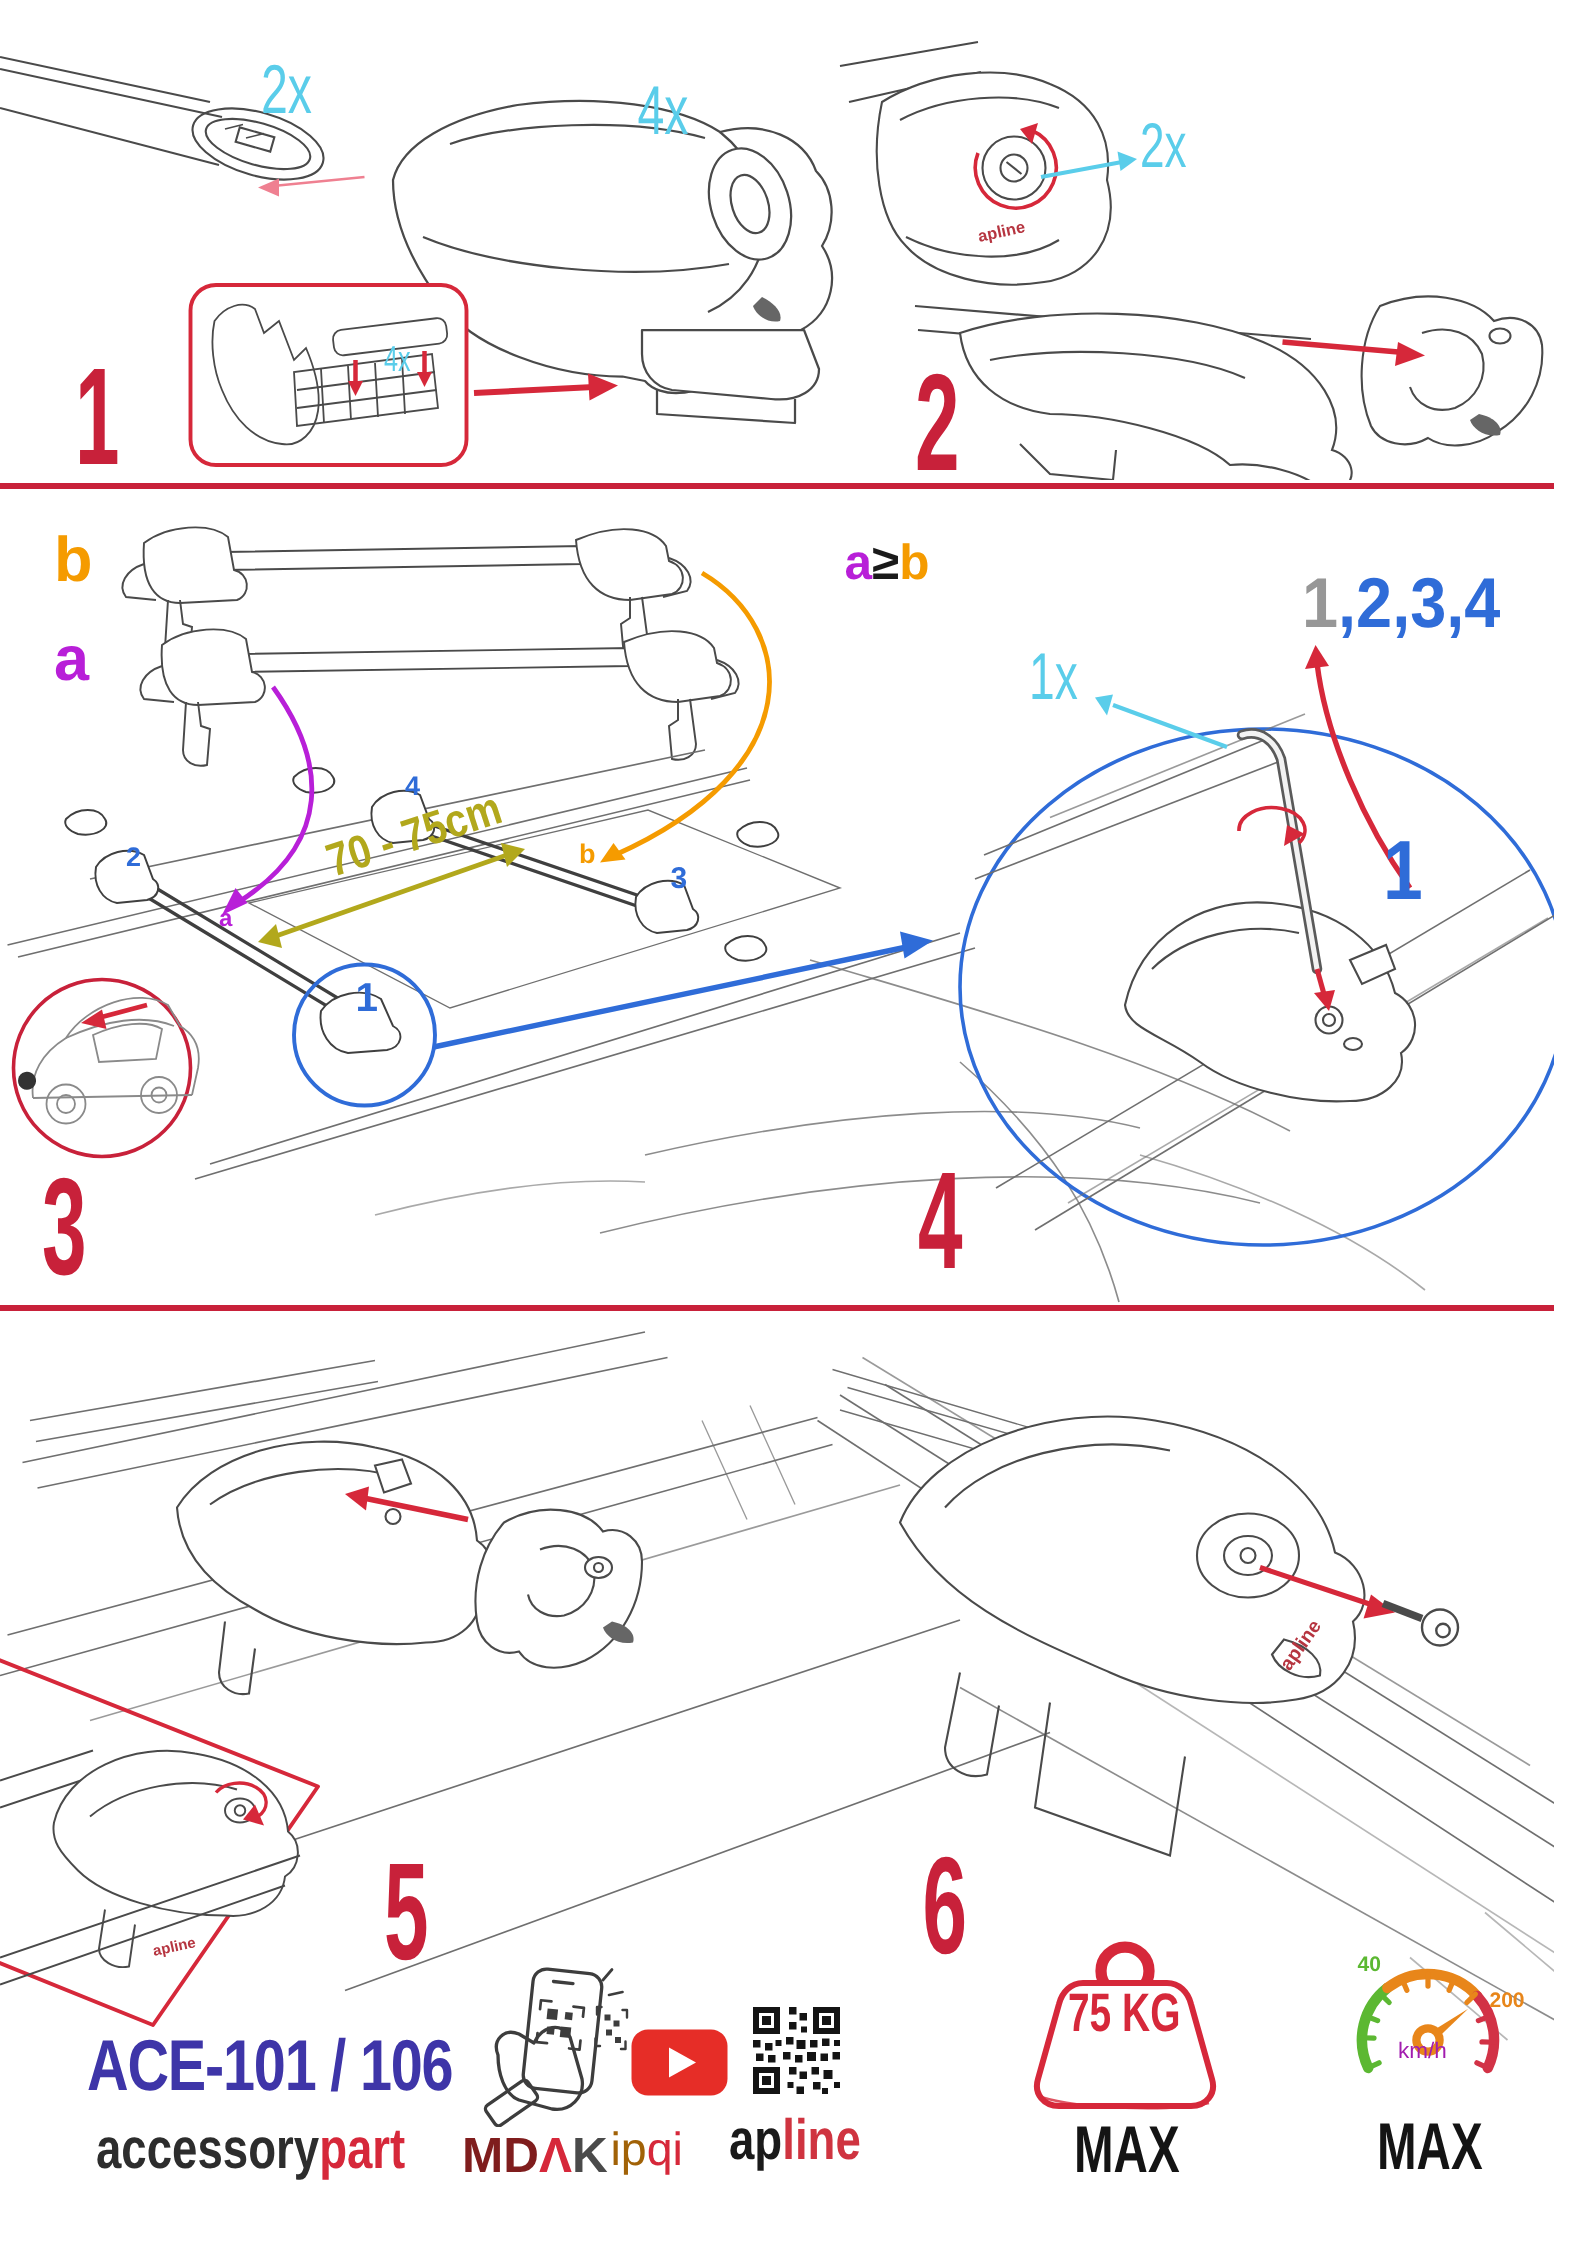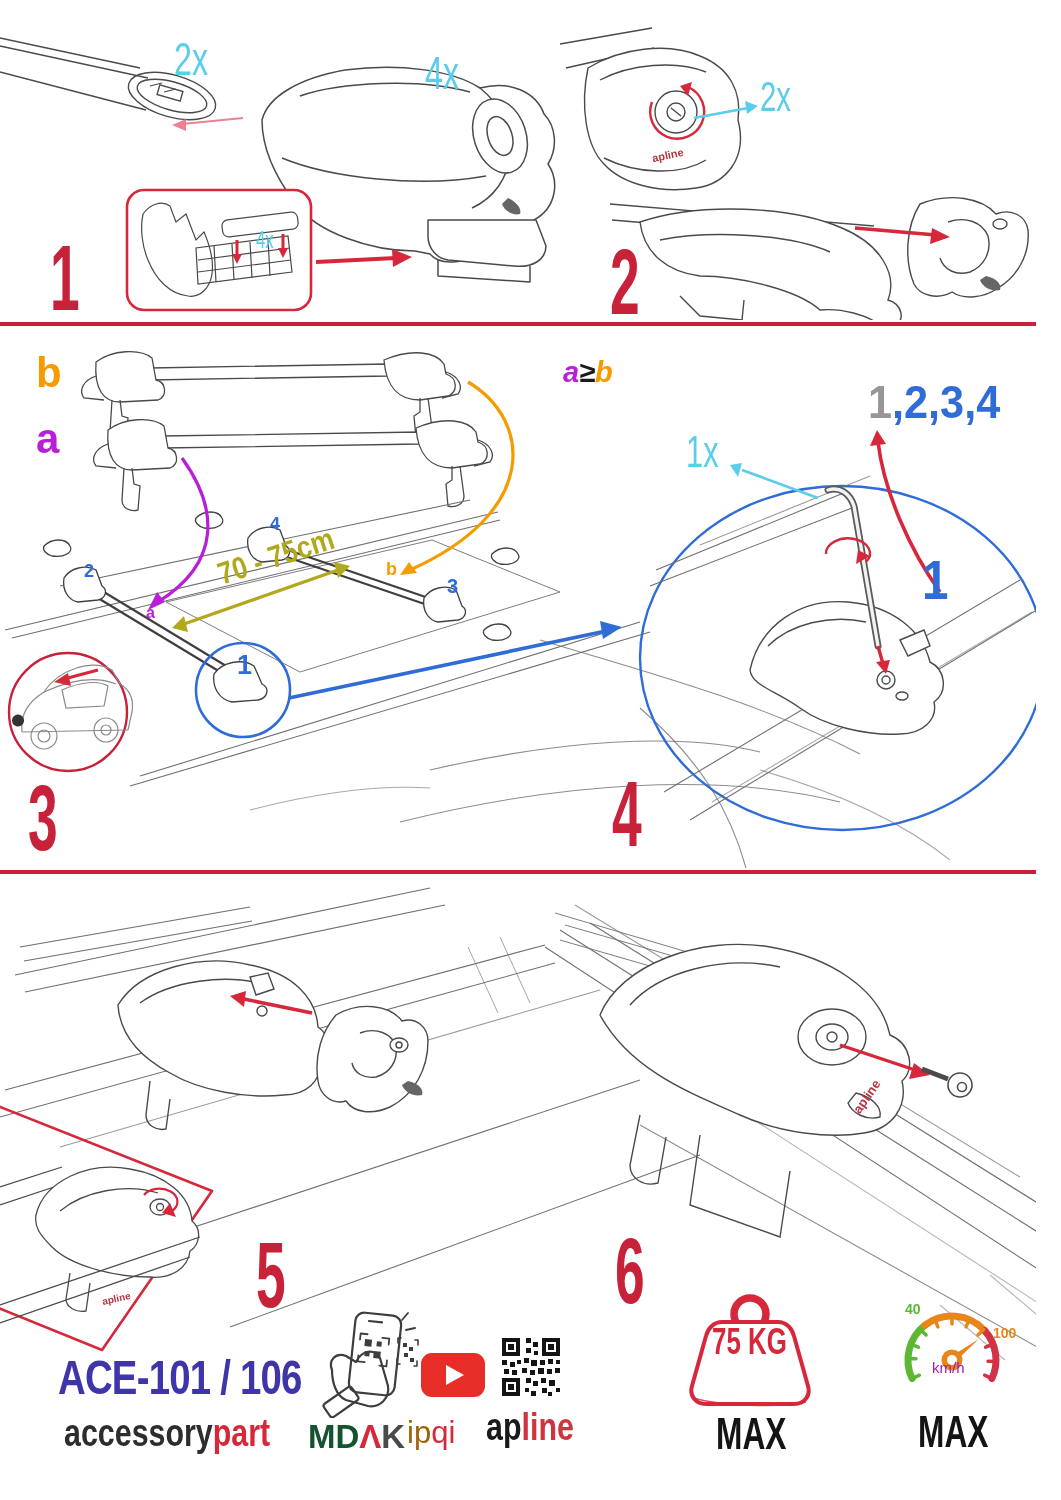--- a/index.html
+++ b/index.html
@@ -252,21 +252,21 @@
   <div class="lbl orange" style="left:36px;top:352px;font-size:42px;font-weight:700;">b</div>
   <div class="lbl magenta" style="left:36px;top:418px;font-size:42px;font-weight:700;">a</div>
   <div class="lbl blue roofnum" style="left:84px;top:562px;">2</div>
   <div class="lbl blue roofnum" style="left:270px;top:515px;">4</div>
   <div class="lbl orange roofnum" style="left:386px;top:560px;">b</div>
   <div class="lbl blue roofnum" style="left:447px;top:576px;font-size:20px;">3</div>
   <div class="lbl magenta roofnum" style="left:146px;top:605px;font-size:16px;">a</div>
   <div class="lbl blue" style="left:237px;top:652px;font-size:27px;font-weight:700;">1</div>
   <div class="lbl olive" style="left:214px;top:560px;font-size:31px;font-weight:700;transform:rotate(-18deg) scaleX(.85);transform-origin:0 0;">70 - 75cm</div>
   <div class="lbl stepnum" style="left:28px;top:772px;">3</div>
-  <div class="lbl" style="left:563px;top:358px;font-size:29px;font-weight:700;font-style:italic;">
+  <div class="lbl" style="left:563px;top:358px;font-size:33px;font-weight:700;">
     <span class="magenta">a</span><span style="color:#1a1a1a">≥</span><span class="orange">b</span>
   </div>
   <div class="lbl qty" style="left:686px;top:430px;font-size:44px;">1x</div>
   <div class="lbl" style="left:868px;top:378px;font-size:47px;font-weight:700;transform:scaleX(.92);transform-origin:0 0;">
     <span class="gray1">1</span><span class="blue">,2,3,4</span>
   </div>
   <div class="lbl blue" style="left:922px;top:552px;font-size:56px;font-weight:700;transform:scaleX(.85);transform-origin:0 0;">1</div>
   <div class="lbl stepnum" style="left:612px;top:768px;">4</div>
 
   <div class="divider" style="top:870px;"></div>
@@ -377,21 +377,21 @@
         <rect x="81" y="35" width="4" height="4" fill="#3d3d3d" stroke="none"></rect>
         <rect x="87" y="39" width="4" height="4" fill="#3d3d3d" stroke="none"></rect>
         <rect x="82" y="45" width="4" height="4" fill="#3d3d3d" stroke="none"></rect>
         <rect x="88" y="50" width="4" height="4" fill="#3d3d3d" stroke="none"></rect>
       </g>
       <path d="M10,62 C6,52 14,44 24,48 L34,54 C40,42 52,40 58,50 L66,78 C68,90 58,100 46,98 L24,92 C14,88 10,74 10,62 Z"></path>
       <rect x="2" y="86" width="34" height="16" rx="3" transform="rotate(-35 19 94)"></rect>
     </g>
   </svg>
   <div class="lbl" style="left:308px;top:1420px;font-size:33px;font-weight:700;">
-    <span style="color:#14532d">MD</span><span class="red">Λ</span><span style="color:#4a4a4a">K</span>
+    <span style="color:#7f1d1d">MD</span><span class="red">Λ</span><span style="color:#4a4a4a">K</span>
   </div>
 
   <svg class="abs" style="left:420px;top:1352px;" width="66" height="46" viewBox="0 0 66 46">
     <rect x="1" y="1" width="64" height="44" rx="11" fill="#e62d27"></rect>
     <polygon points="26,13 26,33 44,23" fill="#fff"></polygon>
   </svg>
   <div class="lbl" style="left:407px;top:1417px;font-size:31px;font-weight:400;">
     <span style="color:#a16207">ip</span><span class="red">qi</span>
   </div>
 
@@ -466,17 +466,17 @@
         <path d="M93.6,49.1 L101.1,46.2"></path>
           <path d="M96.0,63.3 L104.0,63.5"></path>
         <path d="M92.6,77.2 L99.9,80.6"></path>
       </g>
     </g>
     <polygon points="86.8,41.1 57.8,59.2 62.2,64.8" fill="#e8861a"></polygon>
     <circle cx="60" cy="62" r="10.5" fill="#e8861a"></circle>
     <circle cx="60" cy="62" r="5" fill="#fff"></circle>
   </svg>
   <div class="lbl" style="left:905px;top:1302px;font-size:14px;font-weight:700;color:#5cb832;">40</div>
-  <div class="lbl" style="left:993px;top:1326px;font-size:14px;font-weight:700;color:#e8861a;">100</div>
+  <div class="lbl" style="left:993px;top:1326px;font-size:14px;font-weight:700;color:#e8861a;">200</div>
   <div class="lbl" style="left:932px;top:1360px;font-size:15px;color:#a21caf;">km/h</div>
   <div class="lbl cond" style="left:918px;top:1410px;font-size:44px;font-weight:700;color:#141414;">MAX</div>
 
 </div>
 
 </body></html>

